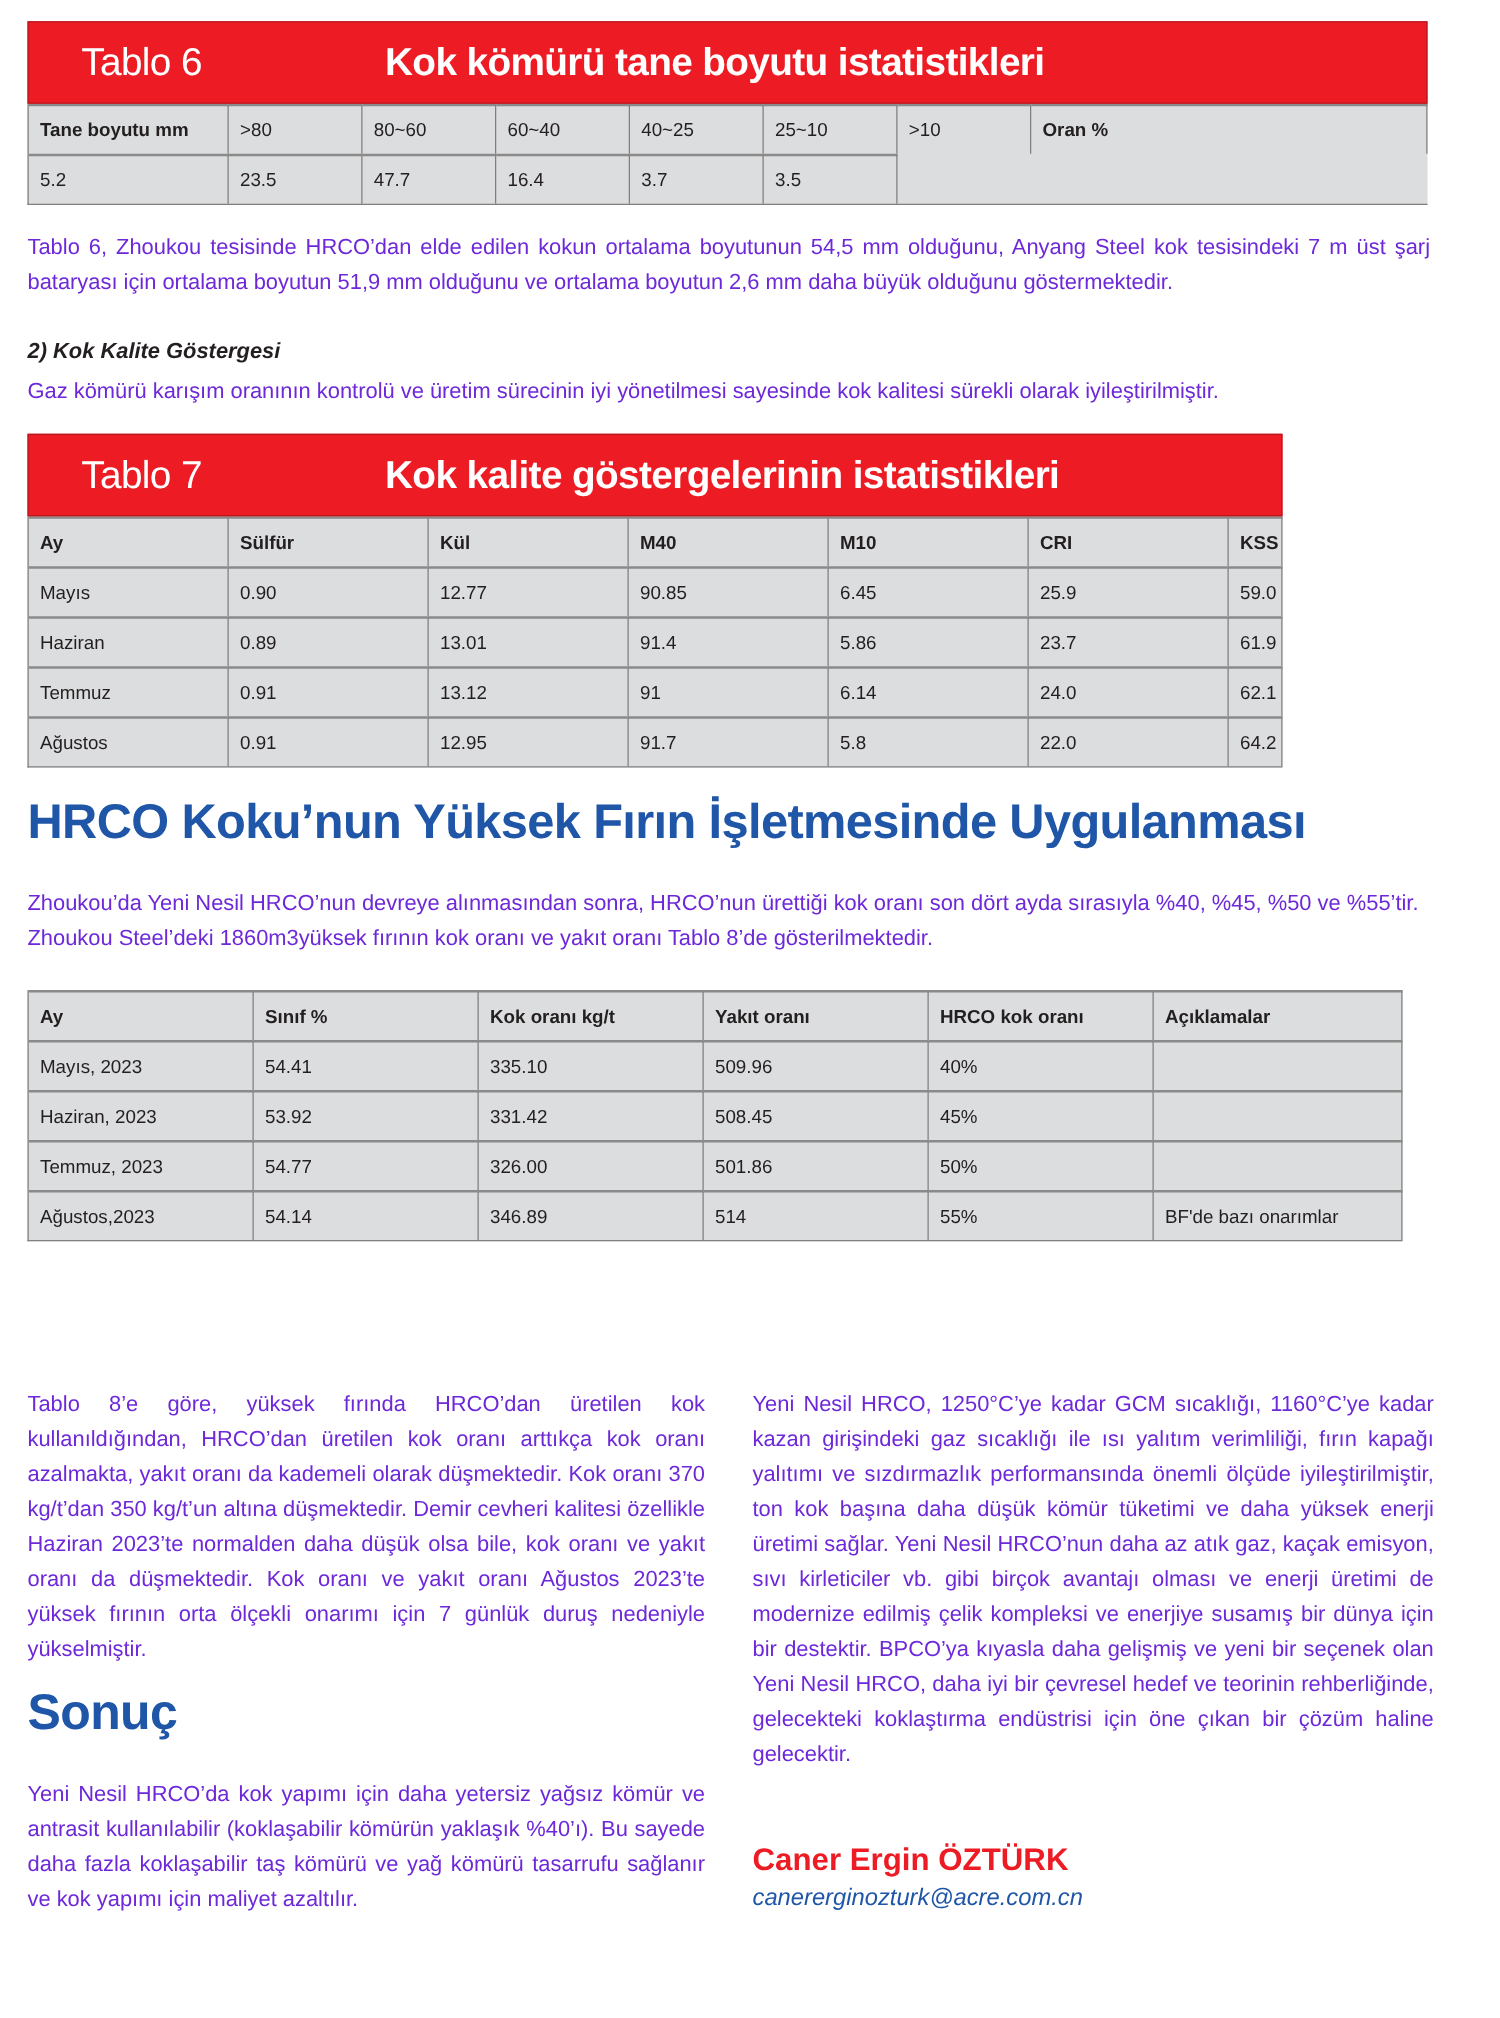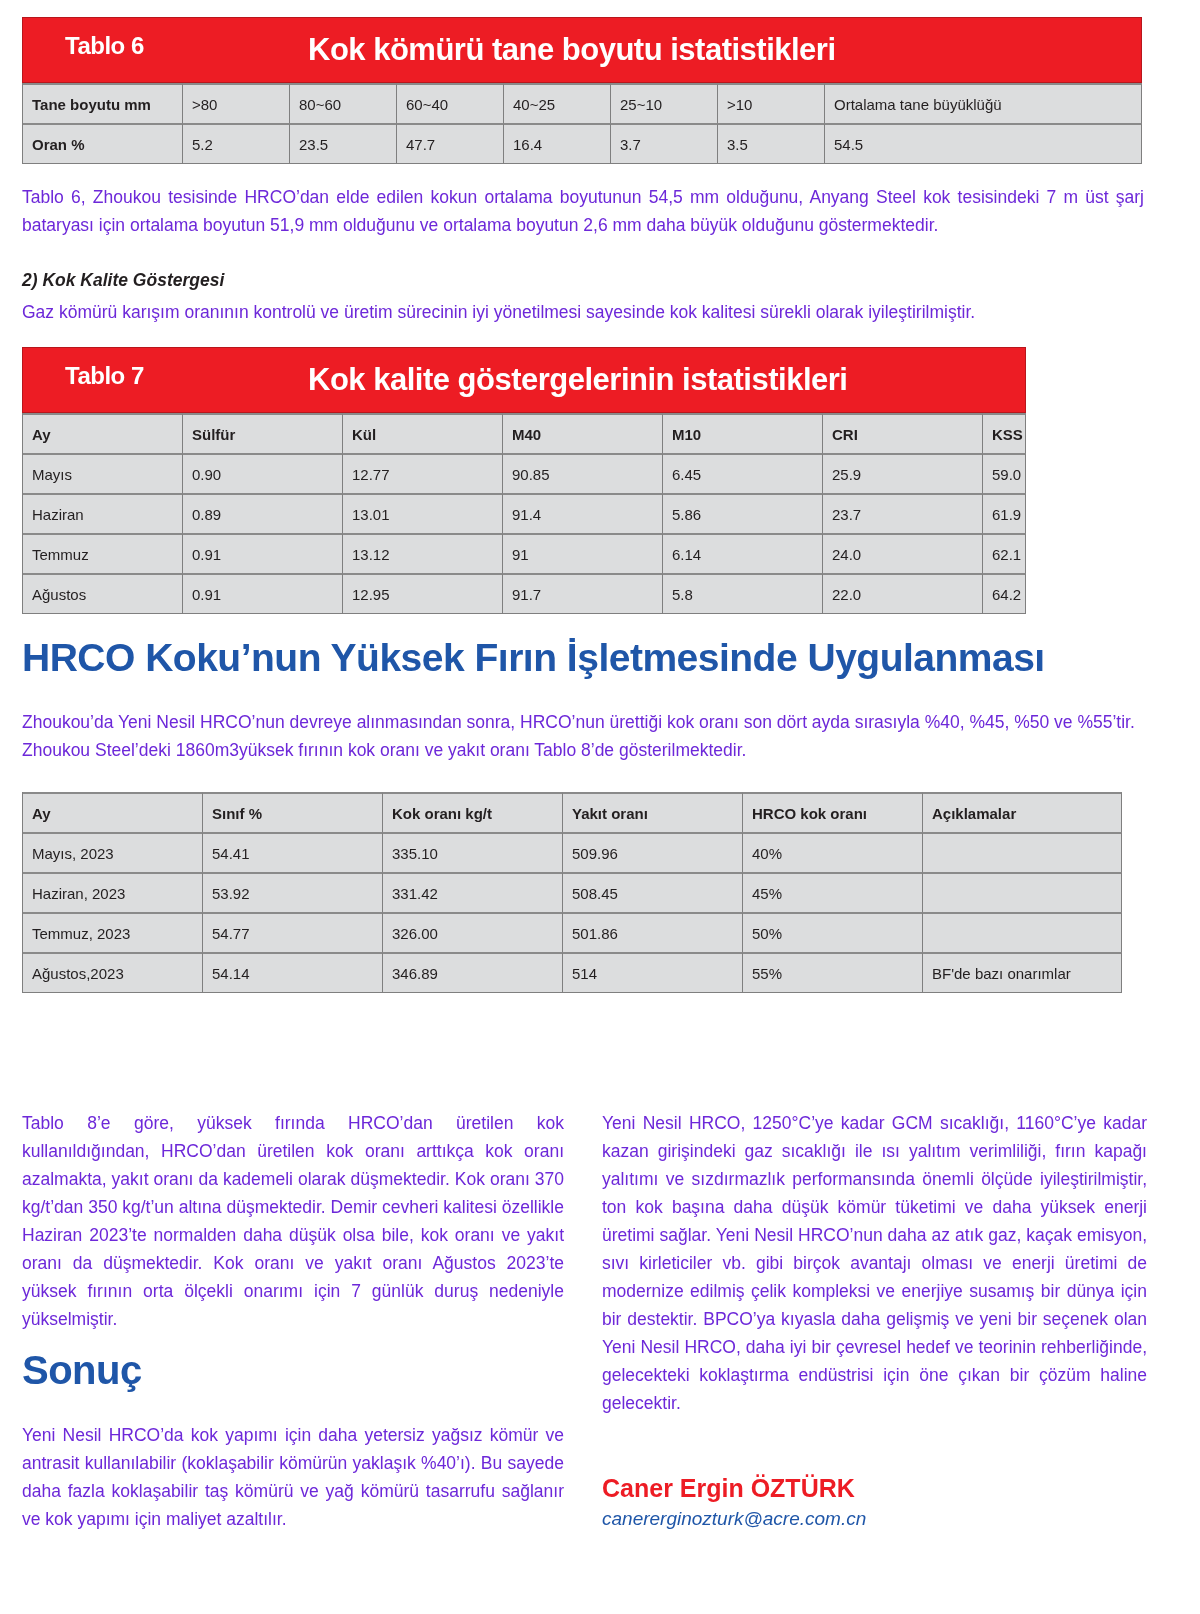--- a/index.html
+++ b/index.html
@@ -1,21 +1,21 @@
 <!DOCTYPE html>
 <html><head>
 <meta charset="utf-8">
 <style>
   * { box-sizing: border-box; margin: 0; padding: 0; }
   html, body { width: 1200px; height: 1614px; background: #ffffff; overflow: hidden; }
   body { position: relative; font-family: "Liberation Sans", "DejaVu Sans", sans-serif; color: #231f20; }
 
   .tbl { position: absolute; left: 22px; border-collapse: collapse; }
   .tbl-head { background: #ED1C24; color: #ffffff; height: 66px; position: relative; border: 1px solid #b8161c; }
-  .tbl-head .num { position: absolute; left: 42px; top: 14px; font-size: 24px; font-weight: bold; letter-spacing: -0.5px; }
+  .tbl-head .num { position: absolute; left: 42px; top: 14px; font-size: 31px; font-weight: normal; letter-spacing: -0.5px; }
   .tbl-head .ttl { position: absolute; left: 285px; top: 14px; font-size: 31px; font-weight: bold; letter-spacing: -0.5px; white-space: nowrap; }
   .grid { display: grid; background: #DCDDDE; border-left: 1px solid #7f7f7f; border-bottom: 1px solid #7f7f7f; }
   .grid .cell { height: 40px; border-right: 1px solid #7f7f7f; border-top: 2px solid #8a8a8a; padding-left: 9px; font-size: 15px; line-height: 40px; white-space: nowrap; overflow: hidden; color: #231f20; }
   .grid .cell.b { font-weight: bold; }
 
   #t6 { top: 17px; width: 1120px; }
   #t6 .grid { grid-template-columns: 160px 107px 107px 107px 107px 107px 107px 1fr; }
   #t7 { top: 347px; width: 1004px; }
   #t7 .grid { grid-template-columns: 160px 160px 160px 160px 160px 160px 1fr; }
   #t8 { top: 792px; width: 1100px; }
@@ -37,29 +37,27 @@
     <span class="ttl">Kok kömürü tane boyutu istatistikleri</span>
   </div>
   <div class="grid">
       <div class="cell b">Tane boyutu mm</div>
       <div class="cell">&gt;80</div>
       <div class="cell">80~60</div>
       <div class="cell">60~40</div>
       <div class="cell">40~25</div>
       <div class="cell">25~10</div>
       <div class="cell">&gt;10</div>
-      <div class="cell">Ortalama tane büyüklüğü</div>
       <div class="cell b">Oran %</div>
       <div class="cell">5.2</div>
       <div class="cell">23.5</div>
       <div class="cell">47.7</div>
       <div class="cell">16.4</div>
       <div class="cell">3.7</div>
       <div class="cell">3.5</div>
-      <div class="cell">54.5</div>
     </div>
 </div>
 
 <div class="para justify" style="left:22px; top:183px; width:1122px;">Tablo 6, Zhoukou tesisinde HRCO’dan elde edilen kokun ortalama boyutunun 54,5 mm olduğunu, Anyang Steel kok tesisindeki 7 m üst şarj bataryası için ortalama boyutun 51,9 mm olduğunu ve ortalama boyutun 2,6 mm daha büyük olduğunu göstermektedir.</div>
 
 <div class="sub-it" style="left:22px; top:270px;">2) Kok Kalite Göstergesi</div>
 <div class="para" style="left:22px; top:298px; width:1140px;">Gaz kömürü karışım oranının kontrolü ve üretim sürecinin iyi yönetilmesi sayesinde kok kalitesi sürekli olarak iyileştirilmiştir.</div>
 
 <div class="tbl" id="t7">
   <div class="tbl-head">

